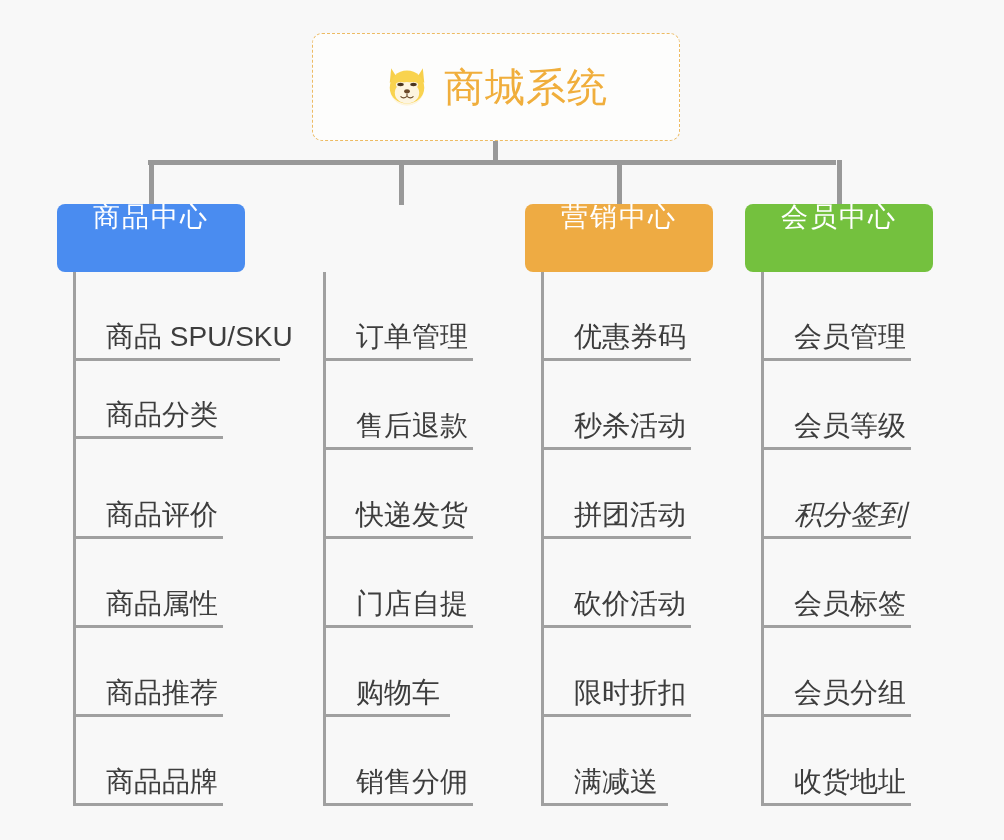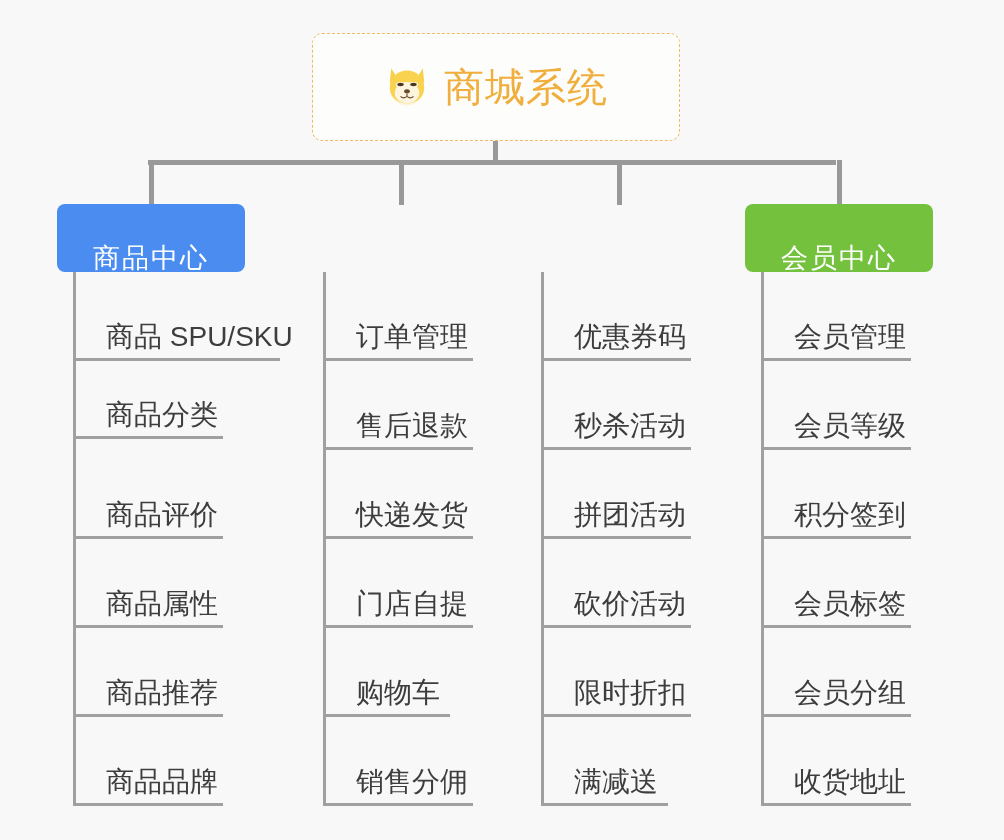--- a/index.html
+++ b/index.html
@@ -74,21 +74,21 @@
   }
 
   
   .category {
     position: absolute;
     top: 204px;
     width: 188px;
     height: 68px;
     border-radius: 8px;
     display: flex;
-    align-items: flex-end;
+    align-items: flex-start;
     justify-content: center;
   }
   .category-label {
     font-size: 27px;
     line-height: 1;
     color: #ffffff;
     letter-spacing: 2px;
     white-space: nowrap;
   }
 
@@ -152,20 +152,23 @@
 
   <div class="conn conn-v-root"></div>
   <div class="conn conn-h-bus"></div>
 
   <div class="conn conn-v-drop" style="left: 149px;"></div>
     <div class="category" style="left: 57px; background: rgb(74, 140, 240);">
       <div class="category-label">商品中心</div>
     </div>
     <div class="conn conn-v-drop" style="left: 399px;"></div>
     <div class="conn conn-v-drop" style="left: 617px;"></div>
+    <div class="category" style="left: 525px; background: rgb(238, 171, 67);">
+      <div class="category-label">营销中心</div>
+    </div>
     <div class="conn conn-v-drop" style="left: 837px;"></div>
     <div class="category" style="left: 745px; background: rgb(116, 193, 62);">
       <div class="category-label">会员中心</div>
     </div>
     <div id="branch-host">
       <div class="branch" style="left: 73px;">
         <div class="branch-spine" style="height: 534px;"></div>
         <div class="leaf" style="top: 0px; width: 207px;">
           <div class="leaf-label">商品 SPU/SKU</div>
           <div class="leaf-rule" style="width: 207px;"></div>
@@ -248,21 +251,21 @@
       <div class="branch" style="left: 761px;">
         <div class="branch-spine" style="height: 534px;"></div>
         <div class="leaf" style="top: 0px; width: 150px;">
           <div class="leaf-label">会员管理</div>
           <div class="leaf-rule" style="width: 150px;"></div>
         </div>
         <div class="leaf" style="top: 89px; width: 150px;">
           <div class="leaf-label">会员等级</div>
           <div class="leaf-rule" style="width: 150px;"></div>
         </div>
-        <div class="leaf" style="top: 178px; width: 150px;">
+        <div class="leaf" style="top: 178px; width: 150px; font-style: italic;">
           <div class="leaf-label">积分签到</div>
           <div class="leaf-rule" style="width: 150px;"></div>
         </div>
         <div class="leaf" style="top: 267px; width: 150px;">
           <div class="leaf-label">会员标签</div>
           <div class="leaf-rule" style="width: 150px;"></div>
         </div>
         <div class="leaf" style="top: 356px; width: 150px;">
           <div class="leaf-label">会员分组</div>
           <div class="leaf-rule" style="width: 150px;"></div>

